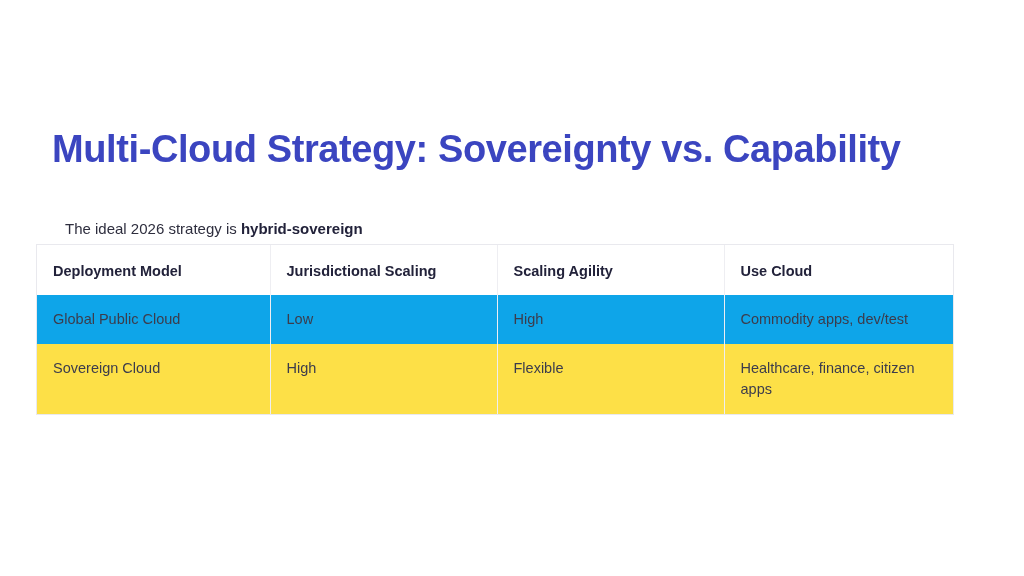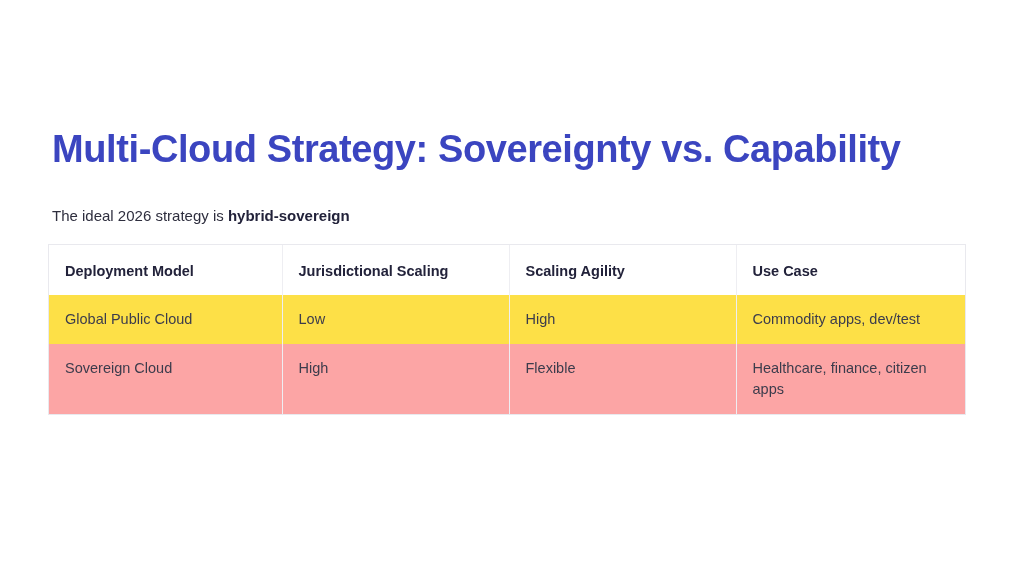--- a/index.html
+++ b/index.html
@@ -33,34 +33,34 @@
     font-weight: bold;
     letter-spacing: -0.4px;
     color: #3b45c0;
     white-space: nowrap;
   }
 
   .slide-subtitle {
     position: absolute;
     left: 52px;
     top: 206px;
-    margin: 0;
+    margin: 13px;
     font-size: 15px;
     line-height: 20px;
     color: #2e2e3e;
     white-space: nowrap;
   }
   .slide-subtitle .strong {
     font-weight: bold;
     color: #22223a;
   }
 
   .table-wrap {
     position: absolute;
-    left: 48px;
+    left: 36px;
     top: 244px;
     width: 918px;
     border: 1px solid #e9e9ee;
     box-sizing: border-box;
     overflow: hidden;
   }
 
   table.data-table {
     width: 100%;
     border-collapse: collapse;
@@ -95,24 +95,24 @@
     padding-top: 16px;
     padding-bottom: 13px;
   }
 
   table.data-table tbody td {
     color: #3c3c4c;
     font-weight: normal;
   }
 
   table.data-table tbody tr.striped td {
-    background: #fde047;
+    background: #0ea5e9;
   }
   table.data-table tbody tr.plain td {
-    background: #fca5a5;
+    background: #fde047;
   }
 
   table.data-table tbody tr td {
     height: 45px;
   }
   table.data-table tbody tr.tall td {
     height: 67px;
   }
 </style>
 </head>
@@ -132,21 +132,21 @@
         <col class="c0">
           <col class="c1">
           <col class="c2">
           <col class="c3">
       </colgroup>
       <thead>
         <tr>
           <th>Deployment Model</th>
           <th>Jurisdictional Scaling</th>
           <th>Scaling Agility</th>
-          <th>Use Case</th>
+          <th>Use Cloud</th>
         </tr>
       </thead>
       <tbody>
         <tr class="striped">
           <td>Global Public Cloud</td>
           <td>Low</td>
           <td>High</td>
           <td>Commodity apps, dev/test</td>
         </tr>
         <tr class="plain tall">

